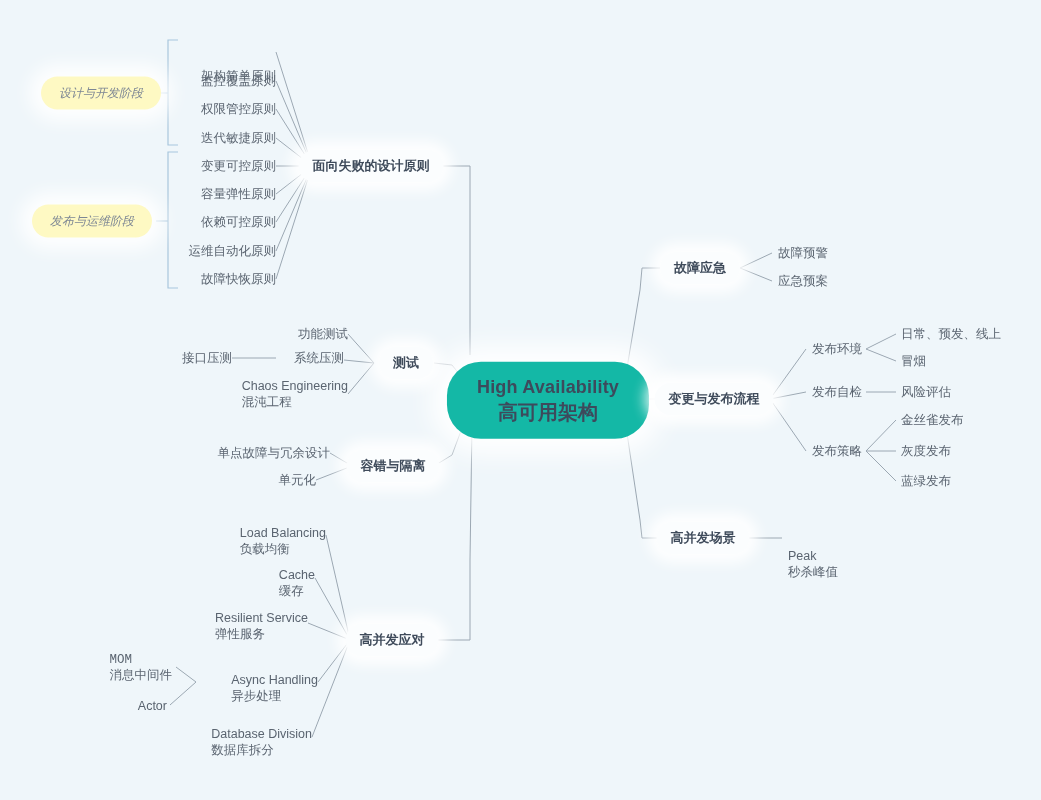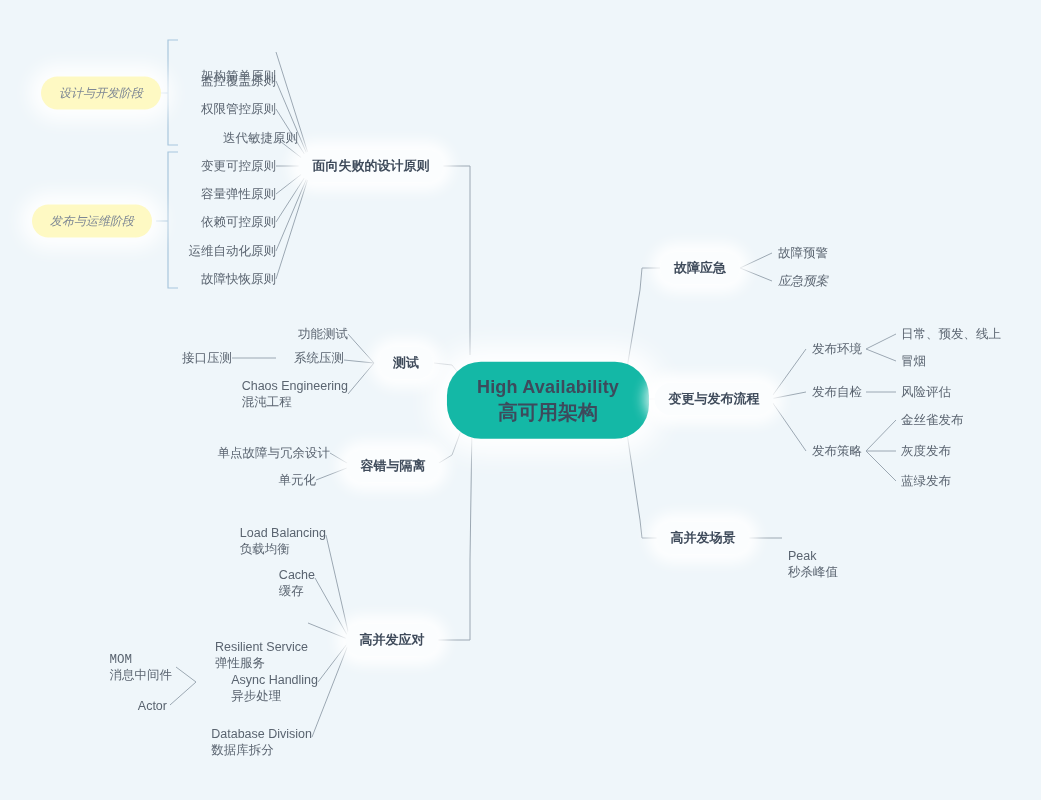--- a/index.html
+++ b/index.html
@@ -139,21 +139,21 @@
   <div class="node grouplabel" style="left:101px;top:93px;">
     <span>设计与开发阶段</span>
   </div>
   <div class="node grouplabel" style="left:92px;top:221px;">
     <span>发布与运维阶段</span>
   </div>
 
   <div class="node leaf c-left" style="left:276px;top:48px;margin-top:28px;"><span>架构简单原则</span></div>
   <div class="node leaf c-left" style="left:276px;top:81px;"><span>监控覆盖原则</span></div>
   <div class="node leaf c-left" style="left:276px;top:109px;"><span>权限管控原则</span></div>
-  <div class="node leaf c-left" style="left:276px;top:138px;margin-left:22px;"><span>迭代敏捷原则</span></div>
+  <div class="node leaf c-left" style="left:276px;top:138px;"><span>迭代敏捷原则</span></div>
 
   <div class="node leaf c-left" style="left:276px;top:166px;"><span>变更可控原则</span></div>
   <div class="node leaf c-left" style="left:276px;top:194px;"><span>容量弹性原则</span></div>
   <div class="node leaf c-left" style="left:276px;top:222px;"><span>依赖可控原则</span></div>
   <div class="node leaf c-left" style="left:276px;top:251px;"><span>运维自动化原则</span></div>
   <div class="node leaf c-left" style="left:276px;top:279px;"><span>故障快恢原则</span></div>
 
   <div class="node branch" style="left:406px;top:363px;">
     <span>测试</span>
   </div>
@@ -175,21 +175,21 @@
     <span>高并发应对</span>
   </div>
   <div class="node leaf two c-left" style="left:326px;top:541px;">
     <span class="l1">Load Balancing</span>
     <span class="l2">负载均衡</span>
   </div>
   <div class="node leaf two c-left" style="left:315px;top:583px;">
     <span class="l1">Cache</span>
     <span class="l2">缓存</span>
   </div>
-  <div class="node leaf two c-left" style="left:308px;top:626px;margin-top:29px;">
+  <div class="node leaf two c-left" style="left:308px;top:626px;">
     <span class="l1">Resilient Service</span>
     <span class="l2">弹性服务</span>
   </div>
   <div class="node leaf two c-left" style="left:318px;top:688px;">
     <span class="l1">Async Handling</span>
     <span class="l2">异步处理</span>
   </div>
   <div class="node leaf two c-left" style="left:312px;top:742px;">
     <span class="l1">Database Division</span>
     <span class="l2">数据库拆分</span>
@@ -199,21 +199,21 @@
     <span class="l2">消息中间件</span>
   </div>
   <div class="node leaf c-left" style="left:167px;top:706px;">
     <span>Actor</span>
   </div>
 
   <div class="node branch" style="left:700px;top:268px;">
     <span>故障应急</span>
   </div>
   <div class="node leaf c-right" style="left:778px;top:253px;"><span>故障预警</span></div>
-  <div class="node leaf c-right" style="left:778px;top:281px;font-style:italic;"><span>应急预案</span></div>
+  <div class="node leaf c-right" style="left:778px;top:281px;"><span>应急预案</span></div>
 
   <div class="node branch" style="left:714px;top:399px;">
     <span>变更与发布流程</span>
   </div>
   <div class="node leaf c-right" style="left:812px;top:349px;"><span>发布环境</span></div>
   <div class="node leaf c-right" style="left:812px;top:392px;"><span>发布自检</span></div>
   <div class="node leaf c-right" style="left:812px;top:451px;"><span>发布策略</span></div>
 
   <div class="node leaf c-right" style="left:901px;top:334px;"><span>日常、预发、线上</span></div>
   <div class="node leaf c-right" style="left:901px;top:361px;"><span>冒烟</span></div>

